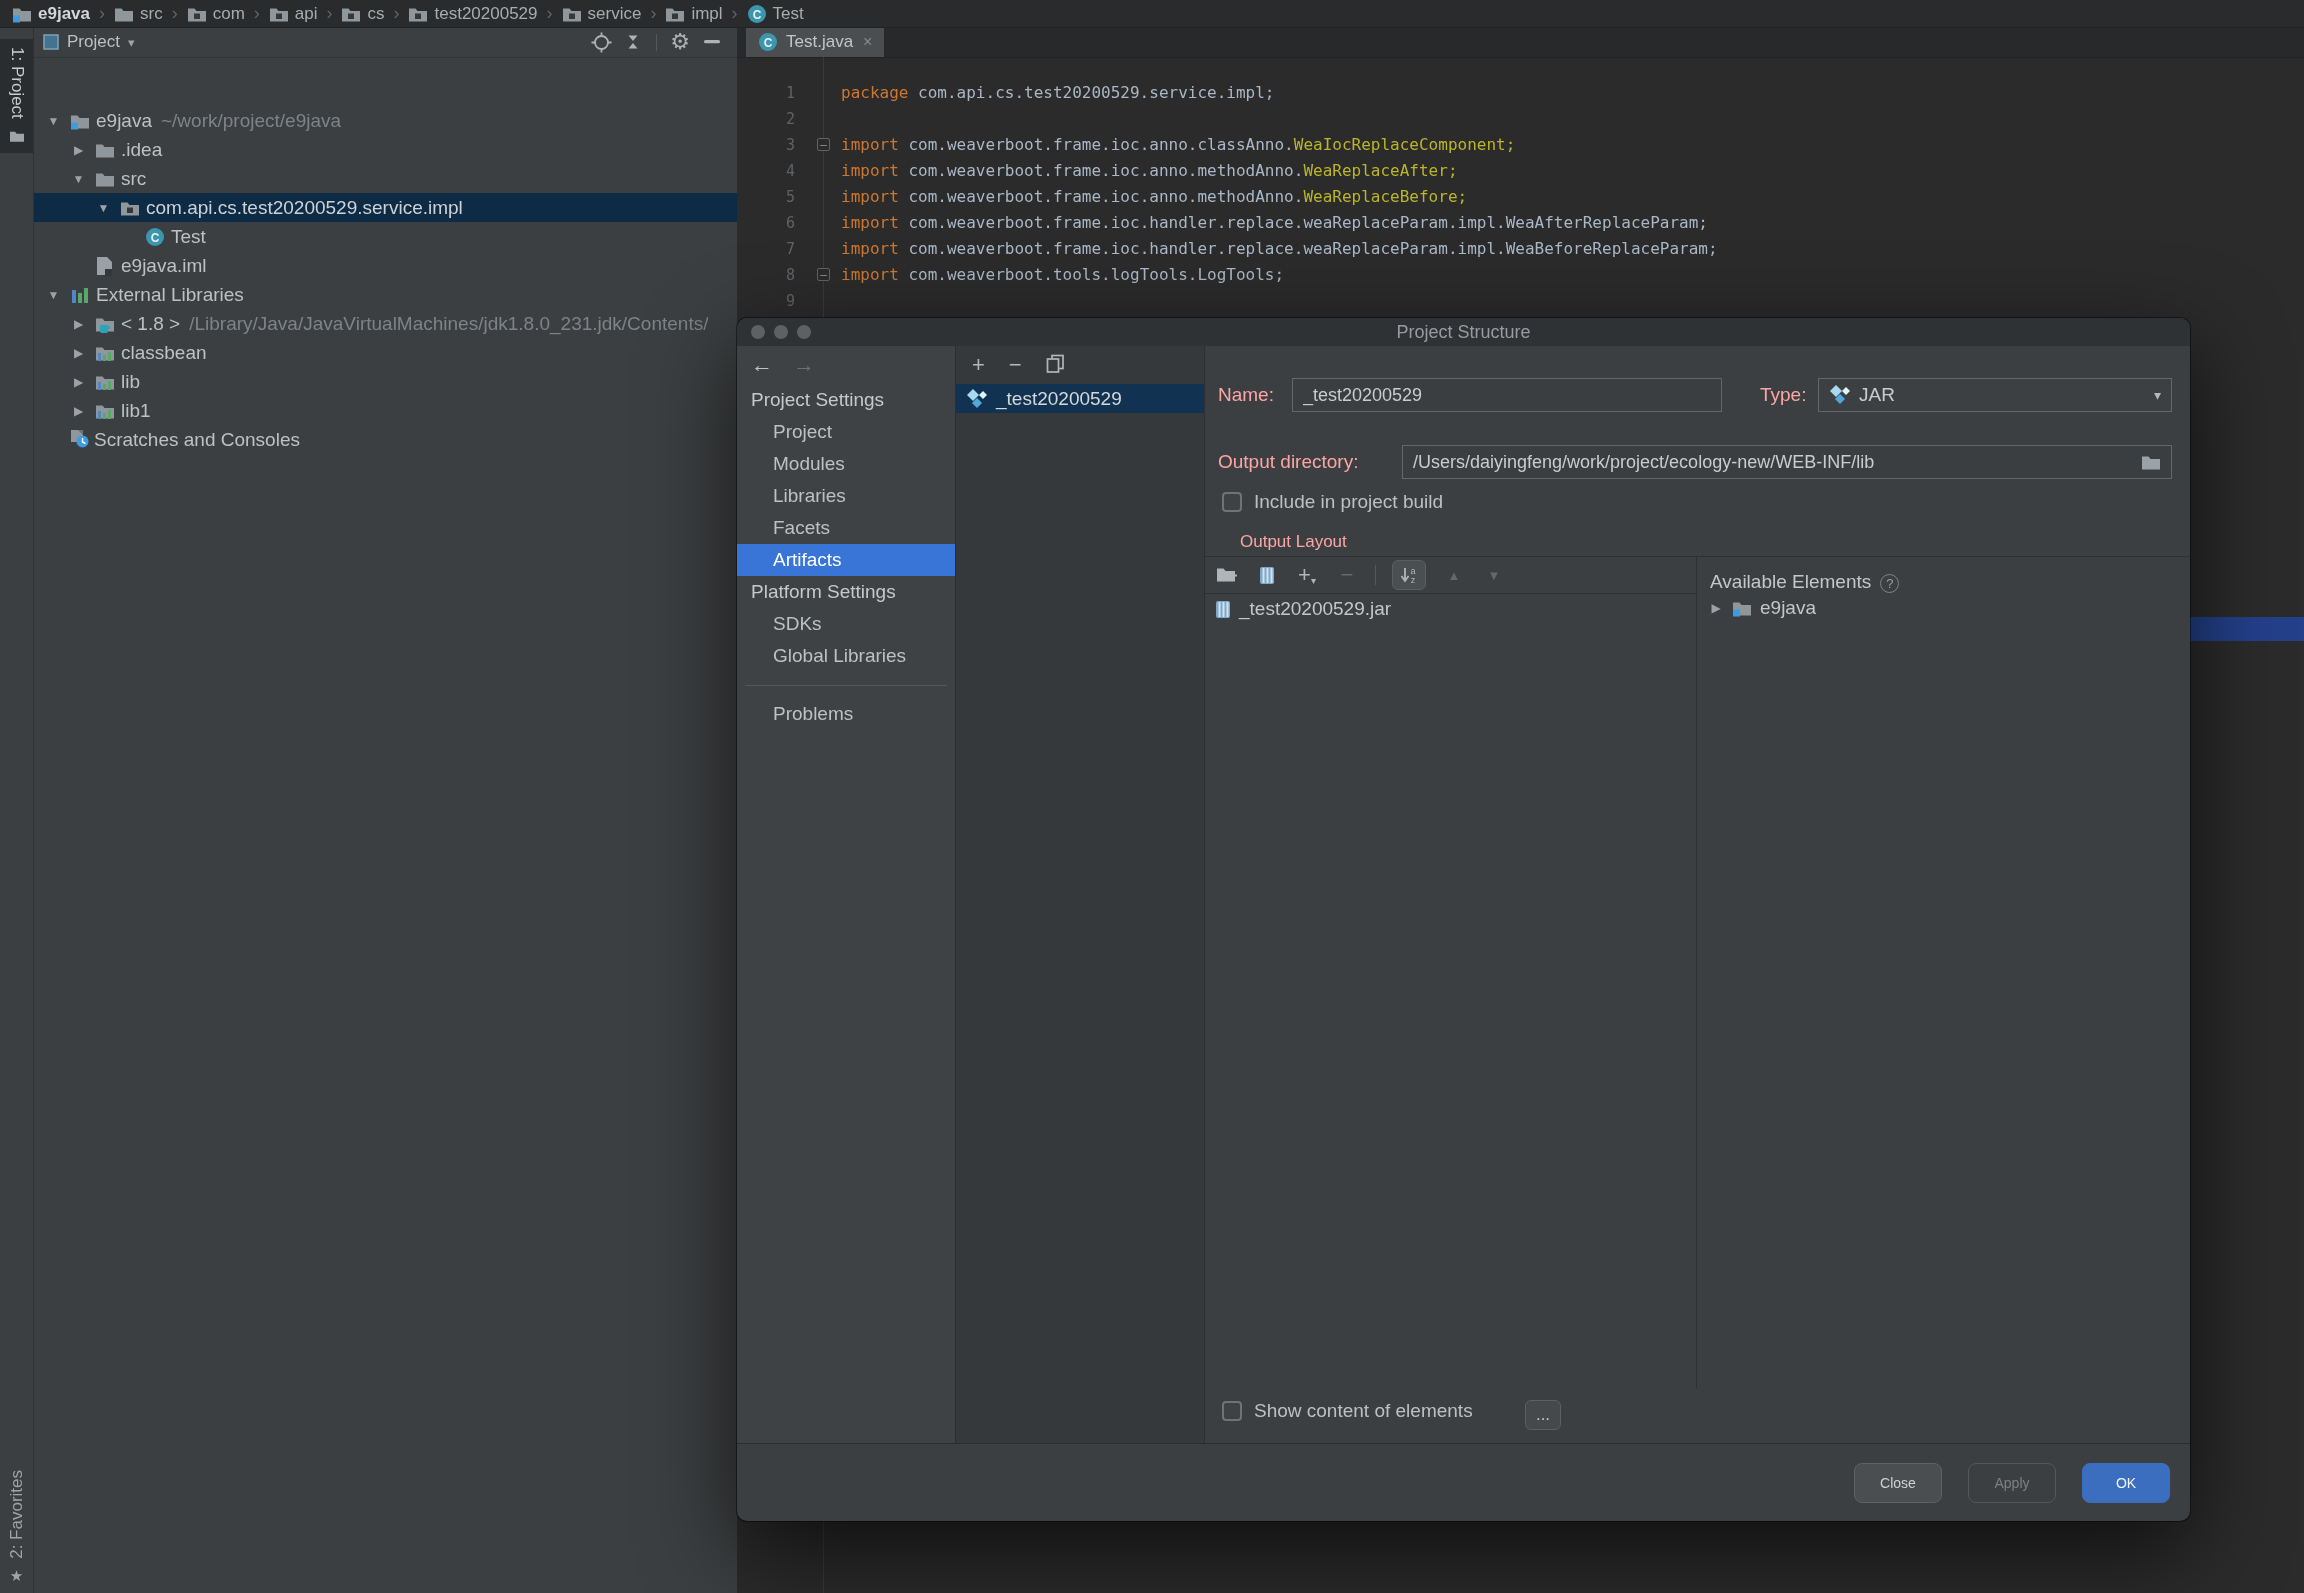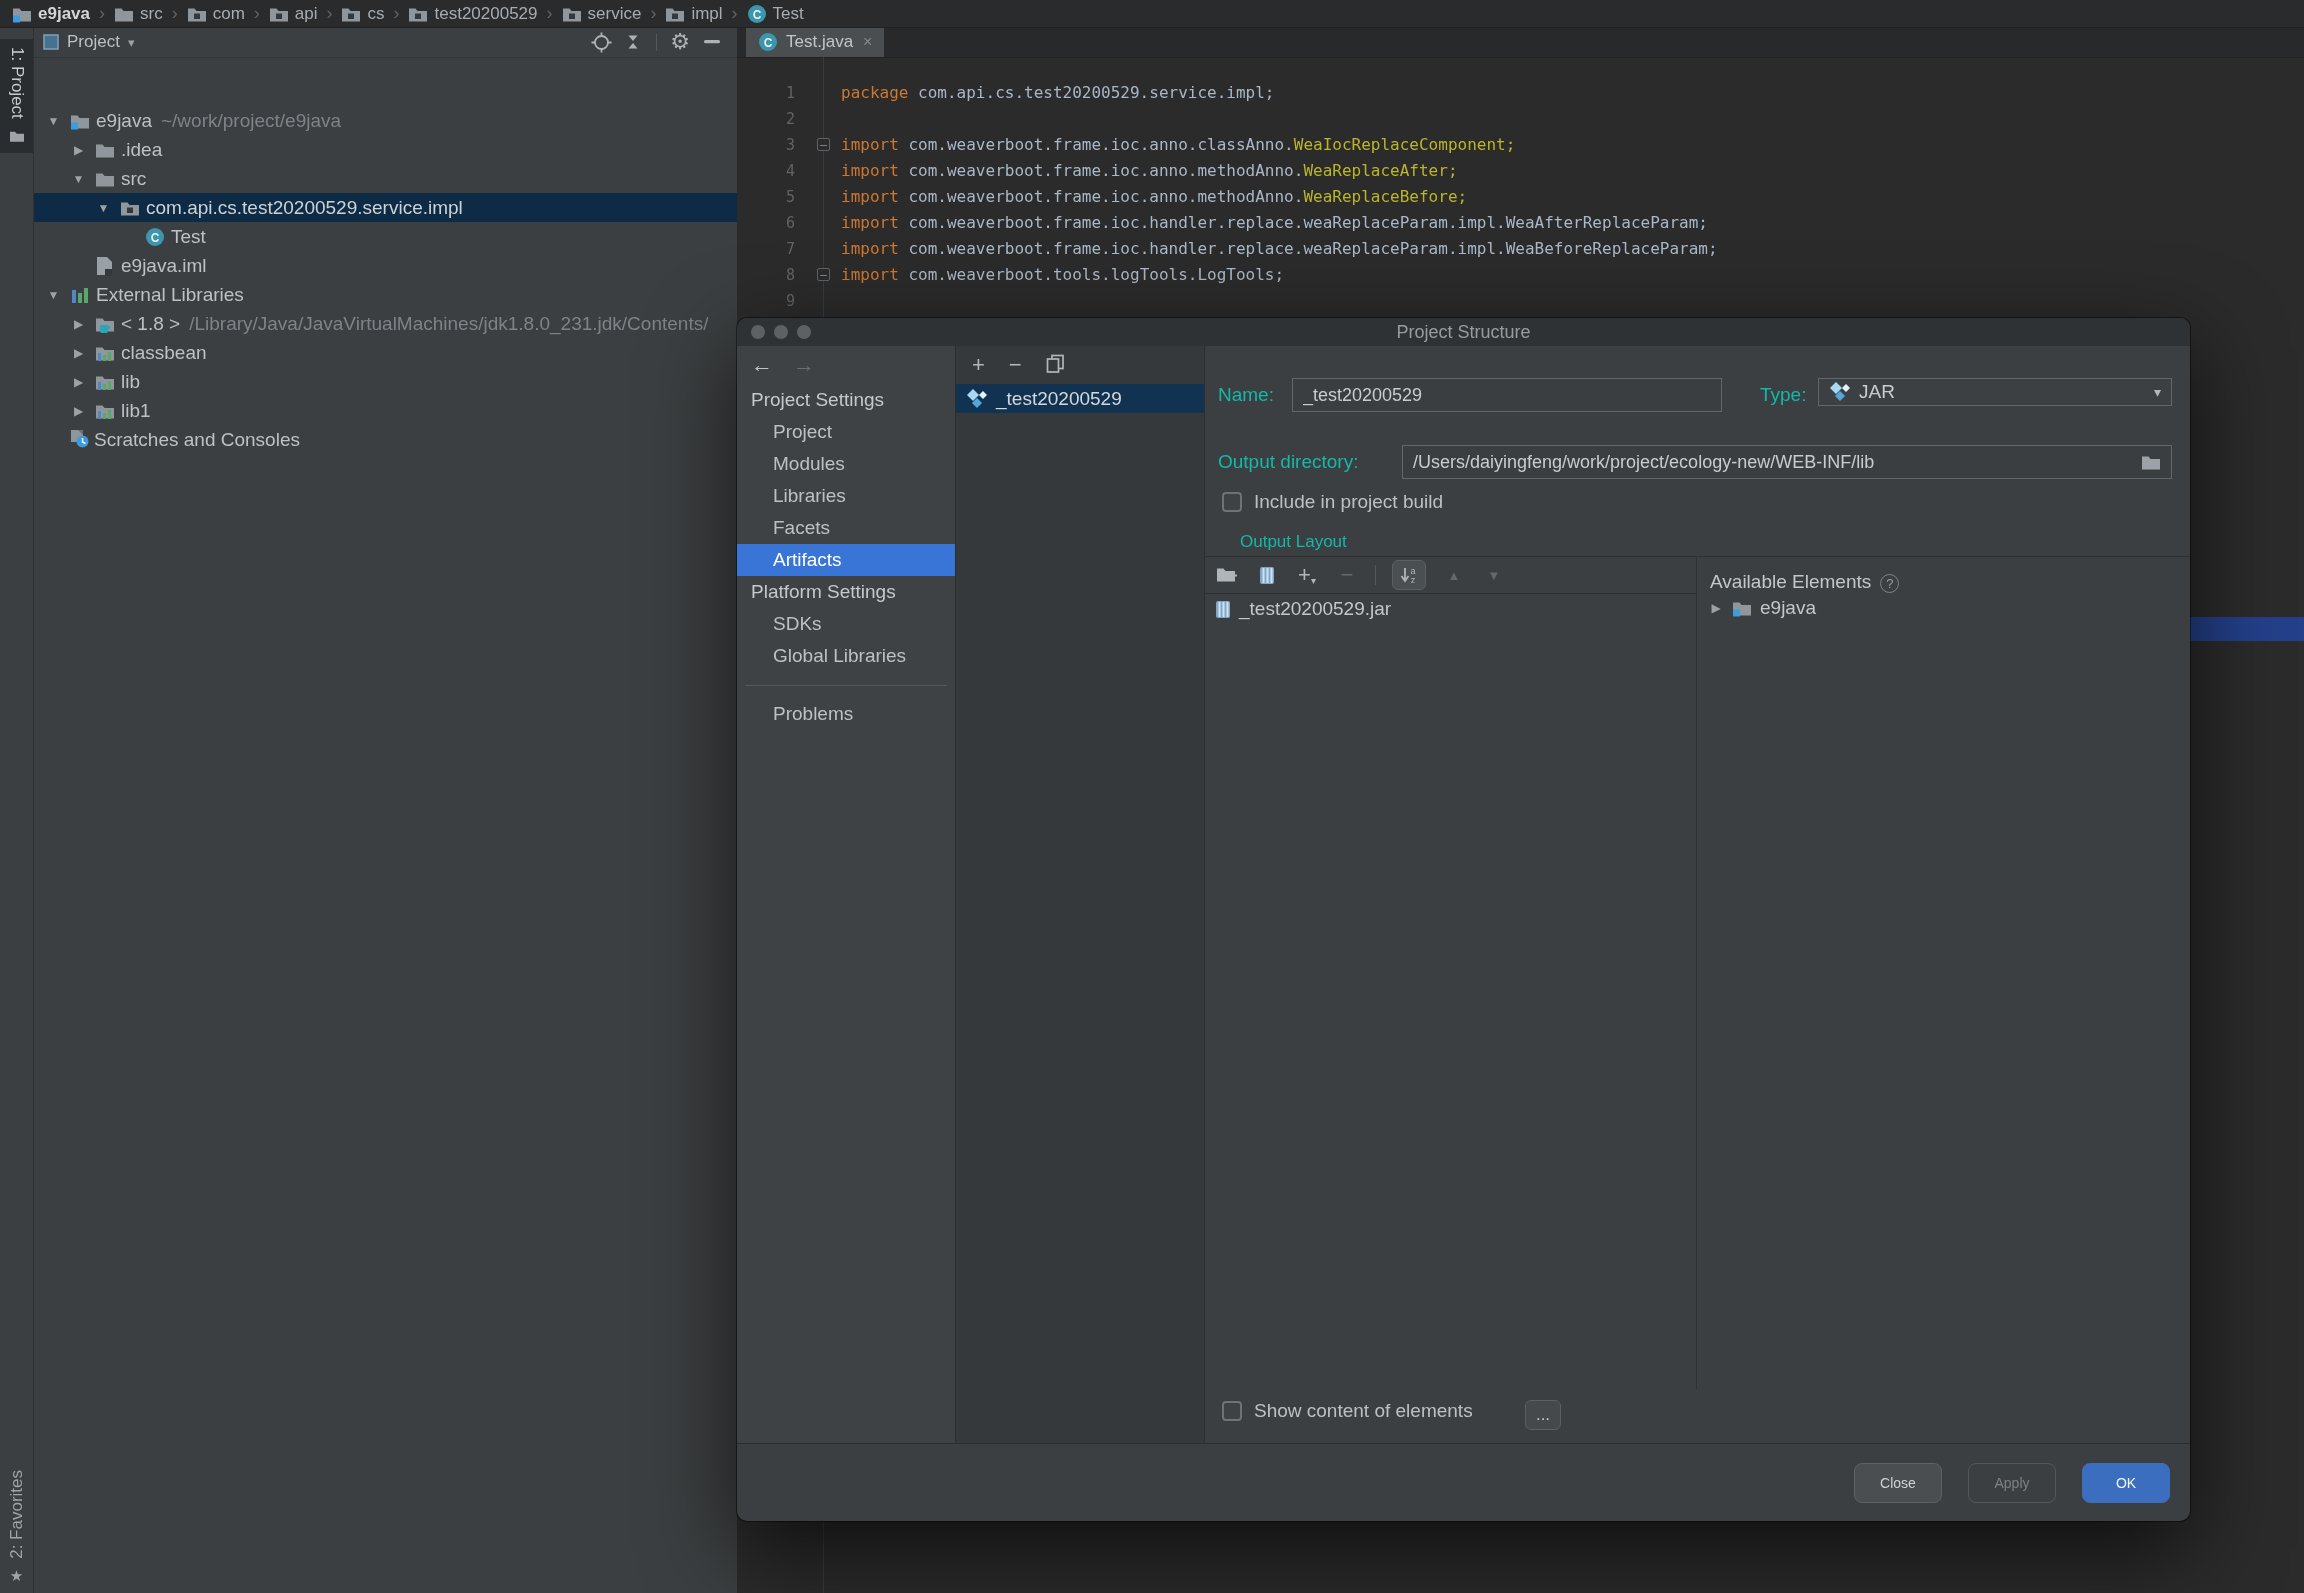--- a/index.html
+++ b/index.html
@@ -73,21 +73,21 @@
   .nav-item.selected{background:#3875D6;color:#FFFFFF;}
   .nav-div{height:1px;background:#54585B;margin:13px 8px 12px 8px;}
 
   #dlg-list{width:250px;flex:none;background:#36393B;border-left:1px solid #2C2E30;border-right:1px solid #2C2E30;box-sizing:border-box;}
   #list-toolbar{height:38px;display:flex;align-items:center;padding-left:16px;gap:24px;color:#B3B6B8;}
   .tb-glyph{font-size:22px;line-height:1;}
   .artifact-row{height:29px;display:flex;align-items:center;gap:8px;padding-left:10px;background:#113351;
     color:#D5D8DA;font-size:19px;}
 
   #dlg-detail{flex:1;position:relative;background:#3C3F41;}
-  .lbl{color:#14b8a6;font-size:19px;position:absolute;}
+  .lbl{color:#fca5a5;font-size:19px;position:absolute;}
   .field{position:absolute;background:#3B3E40;border:1px solid #63676B;box-sizing:border-box;display:flex;
     align-items:center;padding:0 10px;gap:8px;}
   .field input{flex:1;background:transparent;border:none;outline:none;color:#C9CCCE;font-size:18px;
     font-family:"Liberation Sans",sans-serif;padding:0;}
   .combo-arrow{margin-left:auto;color:#B4B7B9;font-size:14px;}
   .cbx{width:20px;height:20px;border:2px solid #6F7376;border-radius:4px;background:#3F4245;box-sizing:border-box;flex:none;}
   .chk-row{position:absolute;display:flex;align-items:center;gap:12px;color:#BDC0C3;font-size:19px;}
 
   #layout-panel{position:absolute;left:0;right:0;top:210px;height:832px;border-top:1px solid #2E3133;}
   #layout-left{position:absolute;left:0;top:0;bottom:0;width:492px;border-right:1px solid #2E3133;box-sizing:border-box;}
@@ -518,21 +518,21 @@
           </div>
         </div>
     </div>
 
     <div id="dlg-detail">
       <span class="lbl" style="left:13px;top:32px;line-height:34px;">Name:</span>
       <div class="field" style="left:87px;top:32px;width:430px;height:34px;">
         <input value="_test20200529" style="">
       </div>
       <span class="lbl" style="left:555px;top:32px;line-height:34px;">Type:</span>
-      <div class="field" style="left:613px;top:32px;width:354px;height:28px;background:#3C4043;">
+      <div class="field" style="left:613px;top:32px;width:354px;height:34px;background:#3C4043;">
         <span class="ic">
             <svg width="22" height="22" viewBox="0 0 22 22">
               <polygon points="7,1 13,7 7,13 1,7" fill="#A8D8F2"></polygon>
               <polygon points="17,3 21,7 17,11 13,7" fill="#E3F2FA"></polygon>
               <polygon points="11,10 16,15 11,20 6,15" fill="#53A7DC"></polygon>
             </svg>
           </span>
         <span style="color:#C9CCCE;font-size:19px;">JAR</span>
         <span class="combo-arrow">▾</span>
       </div>

